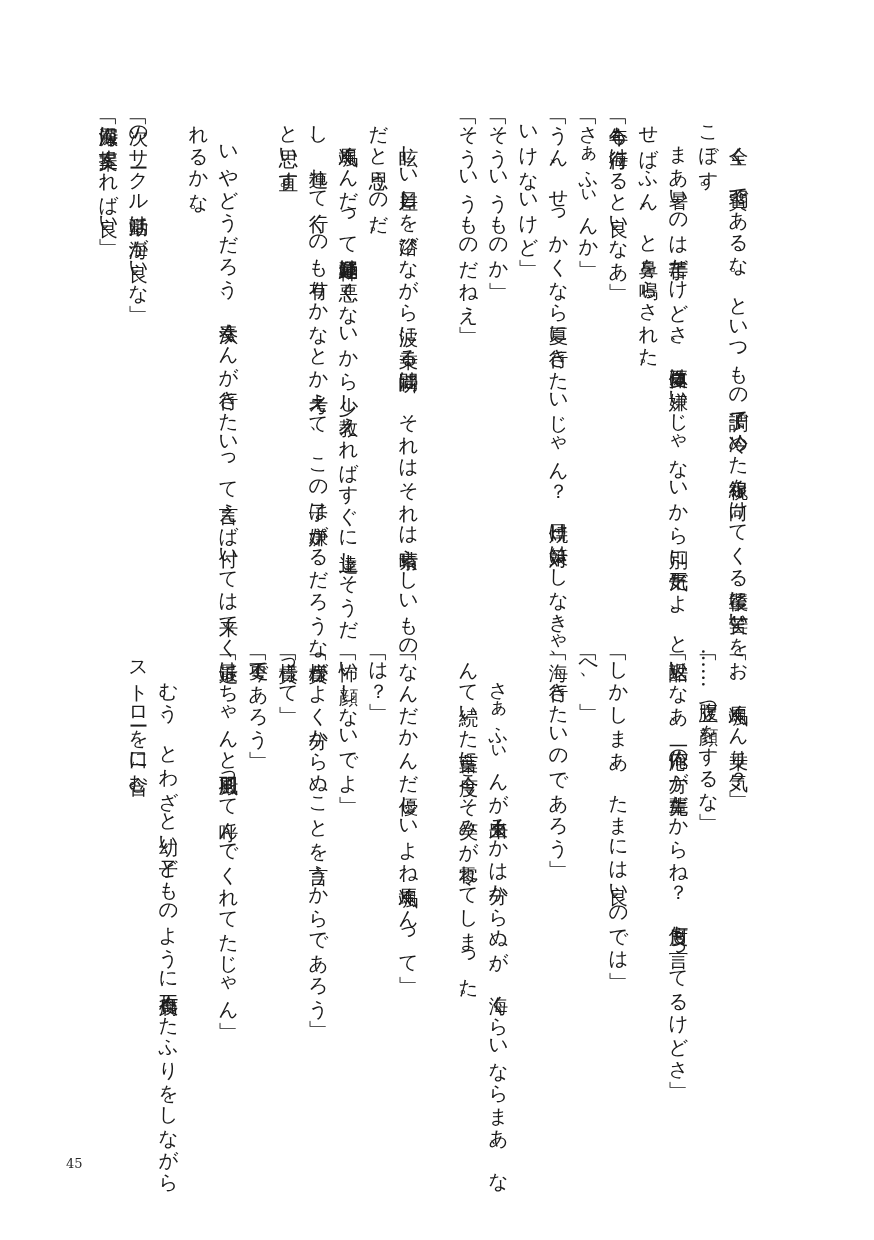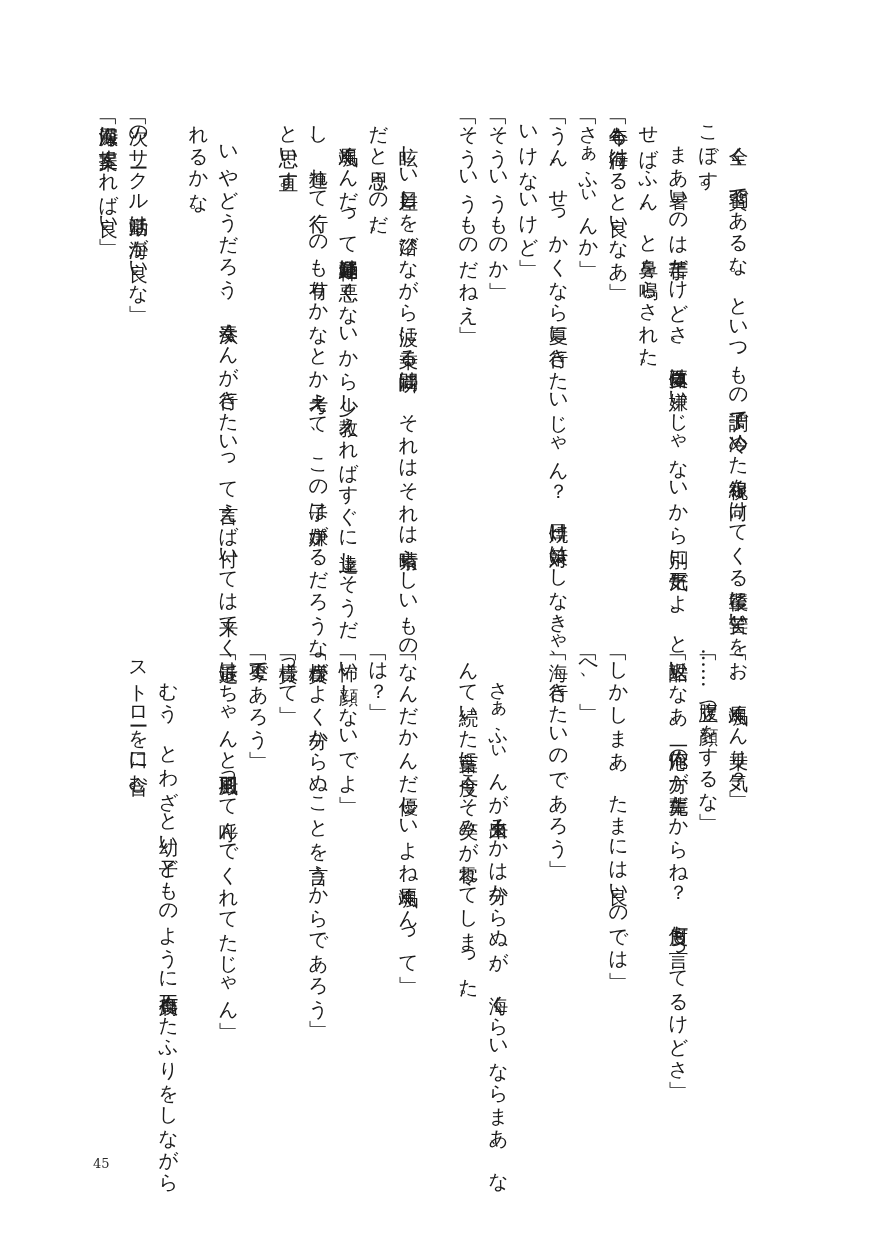--- a/index.html
+++ b/index.html
@@ -40,21 +40,20 @@
   .tblock p.line.blank {
     
   }
   .page-number {
     position: absolute;
     left: 66px;
     top: 1156px;
     font-size: 13px;
     color: #2a2a2a;
     font-family: "DejaVu Serif", "Liberation Serif", serif;
-    margin-left: 27px;
   }
 </style>
 </head>
 <body>
 
 <div class="page">
   <section class="tblock tblock-upper">
       <p class="line indent">全く、貧弱であるな。といつもの調子で冷めた視線を向けてくる後輩に苦笑いをこぼす。</p>
       <p class="line indent">まあ暑いのは苦手だけどさ、夏自体は嫌いじゃないから別に平気だよ、と返せばふん、と鼻を鳴らされた。</p>
       <p class="line">「今年も海行けると良いなあ」</p>

